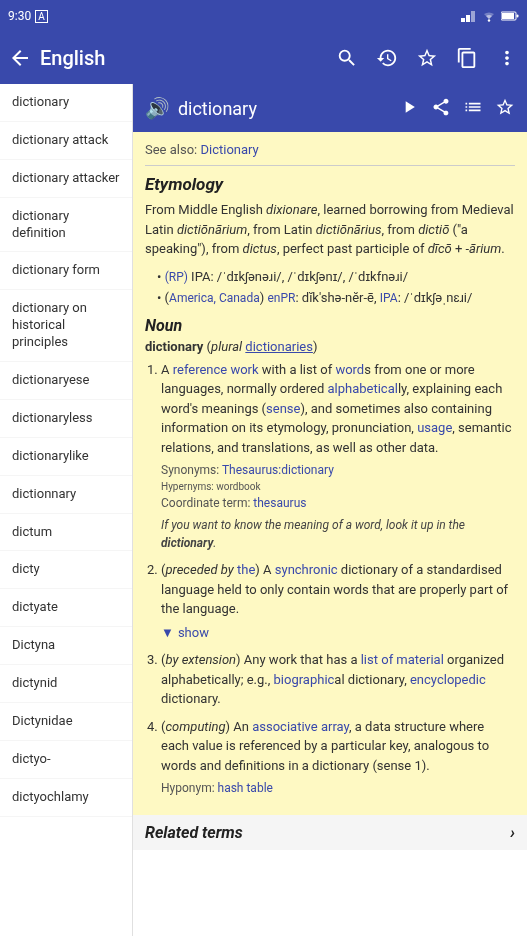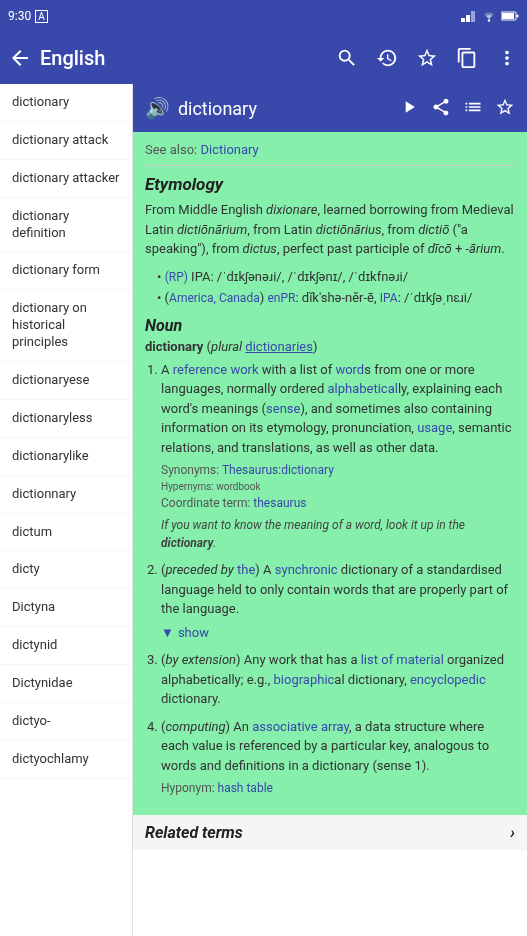--- a/index.html
+++ b/index.html
@@ -63,21 +63,21 @@
       display: flex;
       align-items: center;
       padding: 0 12px;
       height: 48px;
       gap: 8px;
     }
     .word-header-title { font-size: 18px; flex: 1; }
     .word-header-actions { display: flex; gap: 12px; align-items: center; }
 
     
-    .article { padding: 10px 12px; background: #86efac; }
+    .article { padding: 10px 12px; background: #fef9c3; }
 
     .see-also { font-size: 13px; color: #555; margin-bottom: 8px; padding-bottom: 8px; border-bottom: 1px solid #ccc; }
     .see-also a { color: #3949ab; text-decoration: none; }
 
     .section-title { font-size: 17px; font-style: italic; font-weight: bold; color: #222; margin: 8px 0 6px 0; }
 
     .etymology-text { font-size: 13px; color: #333; line-height: 1.5; margin-bottom: 8px; }
     .etymology-text em { font-style: italic; }
 
     .pronunciation-section { margin: 4px 0 8px 0; }
@@ -182,20 +182,21 @@
     <div class="sidebar-item">dictionary attacker</div>
     <div class="sidebar-item">dictionary definition</div>
     <div class="sidebar-item">dictionary form</div>
     <div class="sidebar-item">dictionary on historical principles</div>
     <div class="sidebar-item">dictionaryese</div>
     <div class="sidebar-item">dictionaryless</div>
     <div class="sidebar-item">dictionarylike</div>
     <div class="sidebar-item">dictionnary</div>
     <div class="sidebar-item">dictum</div>
     <div class="sidebar-item">dicty</div>
+    <div class="sidebar-item">dictyate</div>
     <div class="sidebar-item">Dictyna</div>
     <div class="sidebar-item">dictynid</div>
     <div class="sidebar-item">Dictynidae</div>
     <div class="sidebar-item">dictyo-</div>
     <div class="sidebar-item">dictyochlamy</div>
   </div>
 
   <div class="main-content">
 
     <div class="word-header">

